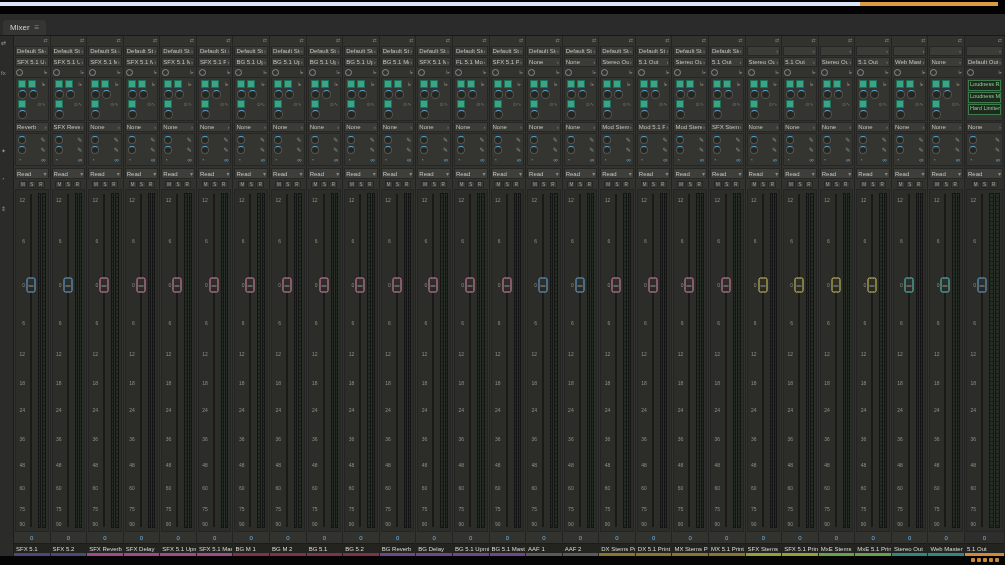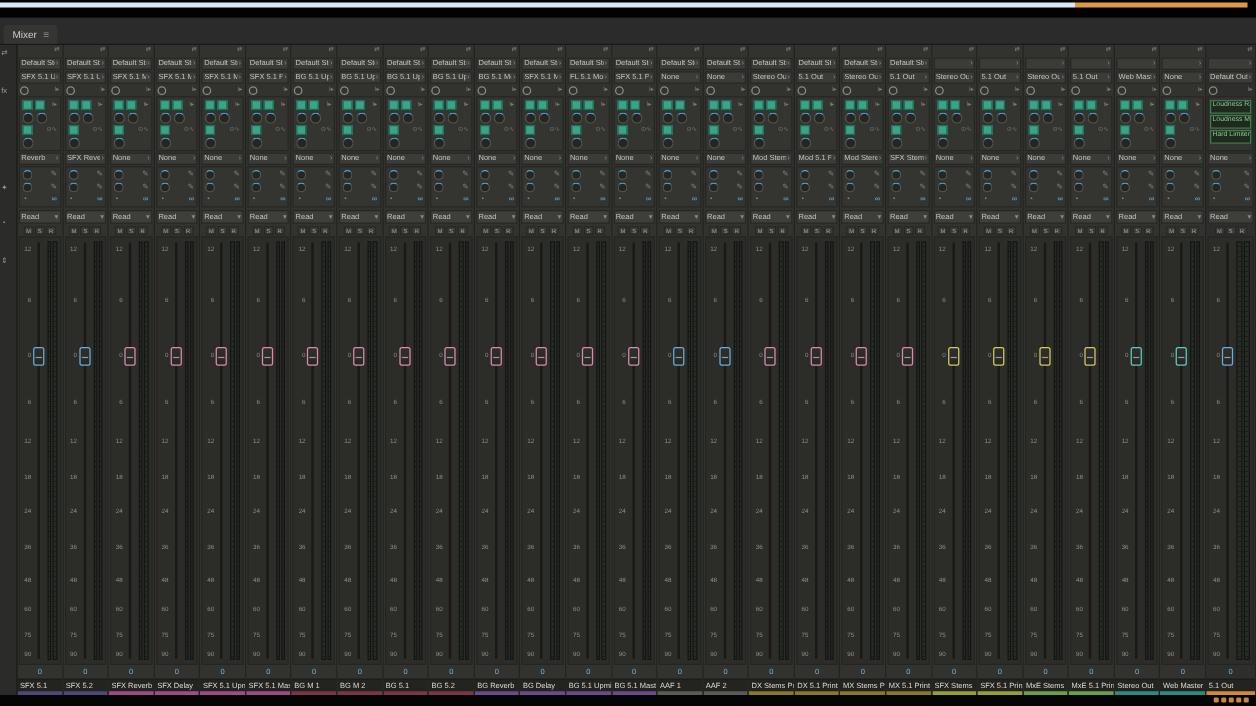--- a/index.html
+++ b/index.html
@@ -1,17 +1,17 @@
 <!DOCTYPE html>
 <html><head>
 <meta charset="utf-8">
 <style>
   html,body{margin:0;padding:0;background:#000;}
   body{width:1005px;height:565px;overflow:hidden;font-family:"Liberation Sans",sans-serif;}
-  .screen{width:1005px;height:565px;position:relative;background:#0f172a;}
+  .screen{width:1005px;height:565px;position:relative;background:#3b82f6;}
 
   .titlebar{position:relative;height:14px;background:#020202;}
   .accent{position:absolute;top:2px;height:4px;}
   #accent-left{left:0;width:860px;}
   #accent-right{left:860px;width:138px;}
 
   .panel-header{height:22px;background:#2b2b2b;display:flex;align-items:flex-end;border-bottom:1px solid #191919;box-sizing:border-box;}
   .panel-tab{margin-left:3px;padding:3px 7px;background:#353533;color:#cfcfca;font-size:8px;border-radius:3px 3px 0 0;display:flex;gap:5px;align-items:center;}
   .menu-icon{color:#8f8f8a;font-size:8px;}
 

